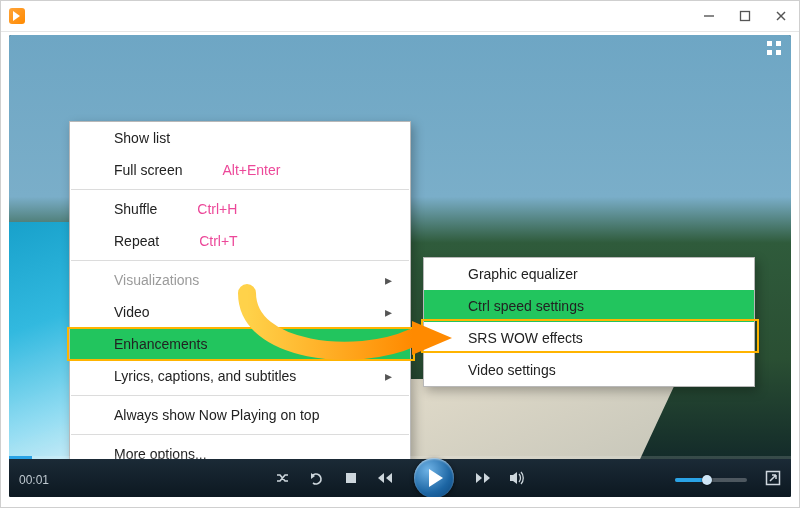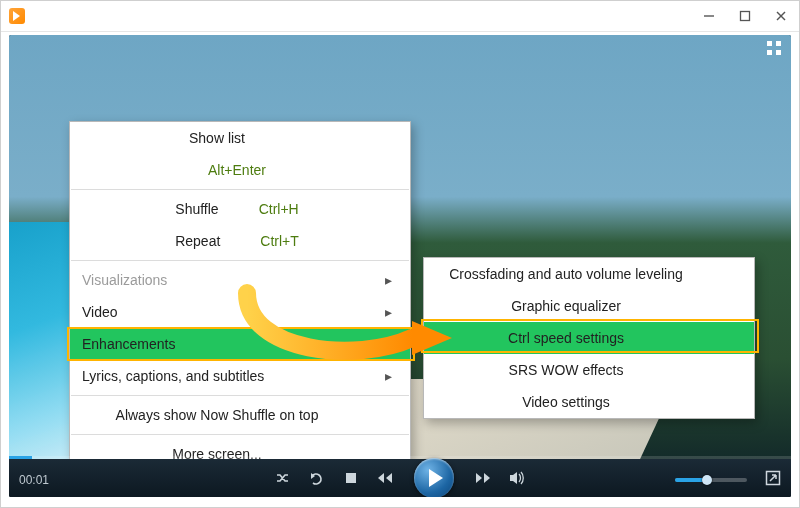--- a/index.html
+++ b/index.html
@@ -12,23 +12,23 @@
   .winbtn{width:36px;height:30px;display:flex;align-items:center;justify-content:center;color:#666}
   .video{position:absolute;left:8px;right:8px;top:34px;bottom:10px;border-radius:2px;overflow:hidden;background:#0a1a22}
   .sky{position:absolute;inset:0;background:linear-gradient(180deg,#6ea6c4 0%,#7aaec9 35%,#2f5b3b 45%,#2a4f33 70%,#0b1d26 100%)}
   .sea{position:absolute;left:0;bottom:35px;width:46%;height:52%;background:linear-gradient(160deg,#1da0c8 0%,#37b8dc 30%,#8fd9ef 55%,#e9f6fb 80%);filter:saturate(1.05)}
   .beach{position:absolute;left:28%;bottom:35px;width:55%;height:18%;background:linear-gradient(150deg,#eae2cf 0%,#c9c8bb 100%);transform:skewX(-25deg)}
   .vtop{position:absolute;top:6px;right:10px;color:#fff}
   .vtop svg{display:block}
 
   
   .menu{position:absolute;background:#fff;border:1px solid #b8b8b8;box-shadow:3px 4px 10px rgba(0,0,0,.28);font-size:14px;color:#222}
-  .menu .mi{display:flex;align-items:center;justify-content:center;padding:6px 18px 6px 12px;white-space:nowrap;min-height:20px}
+  .menu .mi{display:flex;align-items:center;justify-content:flex-start;padding:6px 18px 6px 44px;white-space:nowrap;min-height:20px}
   .menu .mi .lab{padding-right:40px}
-  .menu .mi .sc{color:#4d7c0f}
+  .menu .mi .sc{color:#ec4899}
   .menu .sep{height:1px;background:#dcdcdc;margin:3px 1px}
   .menu .dis{color:#9b9b9b}
   .menu .arrow{margin-left:auto;color:#555}
   .menu .mi.hi{background:#22c55e}
   .menu1{left:60px;top:86px;width:340px}
   .menu2{left:414px;top:222px;width:330px}
   .hl-box{position:absolute;border:2px solid #ffb400;pointer-events:none}
 
   
   .ptr{position:absolute;left:228px;top:248px;pointer-events:none;width:220px;height:100px}
@@ -91,20 +91,21 @@
             <rect x="9" y="9" width="5" height="5"></rect>
           </g>
         </svg>
     </div>
 
     <div class="menu menu1">
       <div class="mi">
           <span class="lab">Show list</span>
         </div>
       <div class="mi">
+          <span class="lab">Full screen</span>
           <span class="sc">Alt+Enter</span>
         </div>
       <div class="sep"></div>
       <div class="mi">
           <span class="lab">Shuffle</span>
           <span class="sc">Ctrl+H</span>
         </div>
       <div class="mi">
           <span class="lab">Repeat</span>
           <span class="sc">Ctrl+T</span>
@@ -121,38 +122,35 @@
       <div class="mi hi">
           <span class="lab">Enhancements</span>
           <span class="arrow">▸</span>
         </div>
       <div class="mi">
           <span class="lab">Lyrics, captions, and subtitles</span>
           <span class="arrow">▸</span>
         </div>
       <div class="sep"></div>
       <div class="mi">
-          <span class="lab">Always show Now Shuffle on top</span>
-        </div>
-      <div class="sep"></div>
-      <div class="mi">
-          <span class="lab">More screen...</span>
+          <span class="lab">Always show Now Playing on top</span>
+        </div>
+      <div class="sep"></div>
+      <div class="mi">
+          <span class="lab">More options...</span>
         </div>
       <div class="sep"></div>
       <div class="mi">
           <span class="lab">Help with playback...</span>
         </div>
     </div>
 
     <div class="hl-box" style="left:58px;top:292px;width:344px;height:30px"></div>
 
     <div class="menu menu2">
-      <div class="mi">
-          <span class="lab">Crossfading and auto volume leveling</span>
-        </div>
       <div class="mi">
           <span class="lab">Graphic equalizer</span>
         </div>
       <div class="mi hi">
           <span class="lab">Ctrl speed settings</span>
         </div>
       <div class="mi">
           <span class="lab">SRS WOW effects</span>
         </div>
       <div class="mi">

